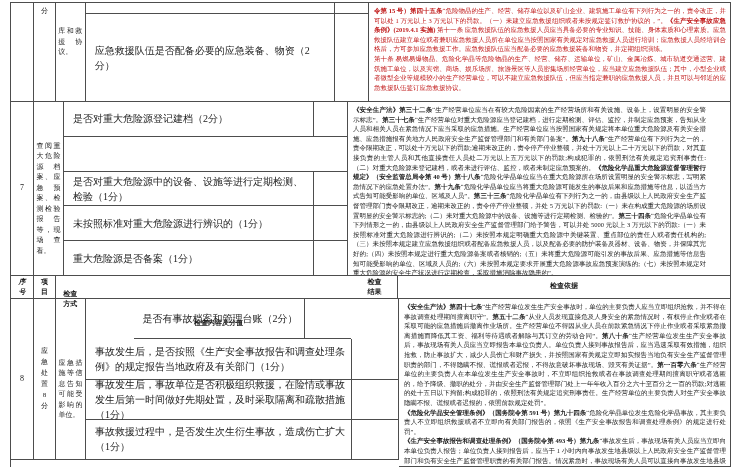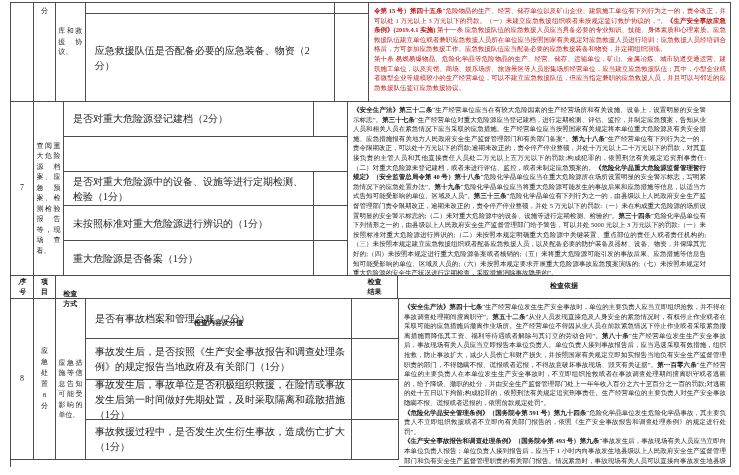--- a/index.html
+++ b/index.html
@@ -33,21 +33,21 @@
     display:flex;align-items:center;justify-content:center;
     font-size:7px;line-height:1.35;text-align:center;
   }
   .c-seq{width:23px;font-size:8px;}
   .c-item{width:22px;}
   .c-method{width:30px;padding:2px 1px;}
   .vert{display:inline-block;width:9px;word-break:break-all;line-height:1.55;}
   .method-inner{display:inline-block;width:24px;word-break:break-all;text-align:justify;line-height:1.5;margin-top:20px;}
   .c-checks{display:flex;flex-direction:column;border-right:1px solid var(--bc);}
   .secA .c-checks{width:284px;}
-  .secB .c-checks{width:313px;}
+  .secB .c-checks{width:313px;align-items:center;}
   .check-row{flex:1;display:flex;border-bottom:1px solid var(--bc);min-height:0;}
   .check-row:last-child{border-bottom:none;}
   .check-row.stub{flex:0 0 11px;}
   .check-text{
     flex:1;border-right:1px solid var(--bc);
     display:flex;align-items:center;
     padding:2px 6px 2px 9px;
     font-size:10px;line-height:1.5;text-align:left;
   }
   .secA .check-result{width:33px;}

